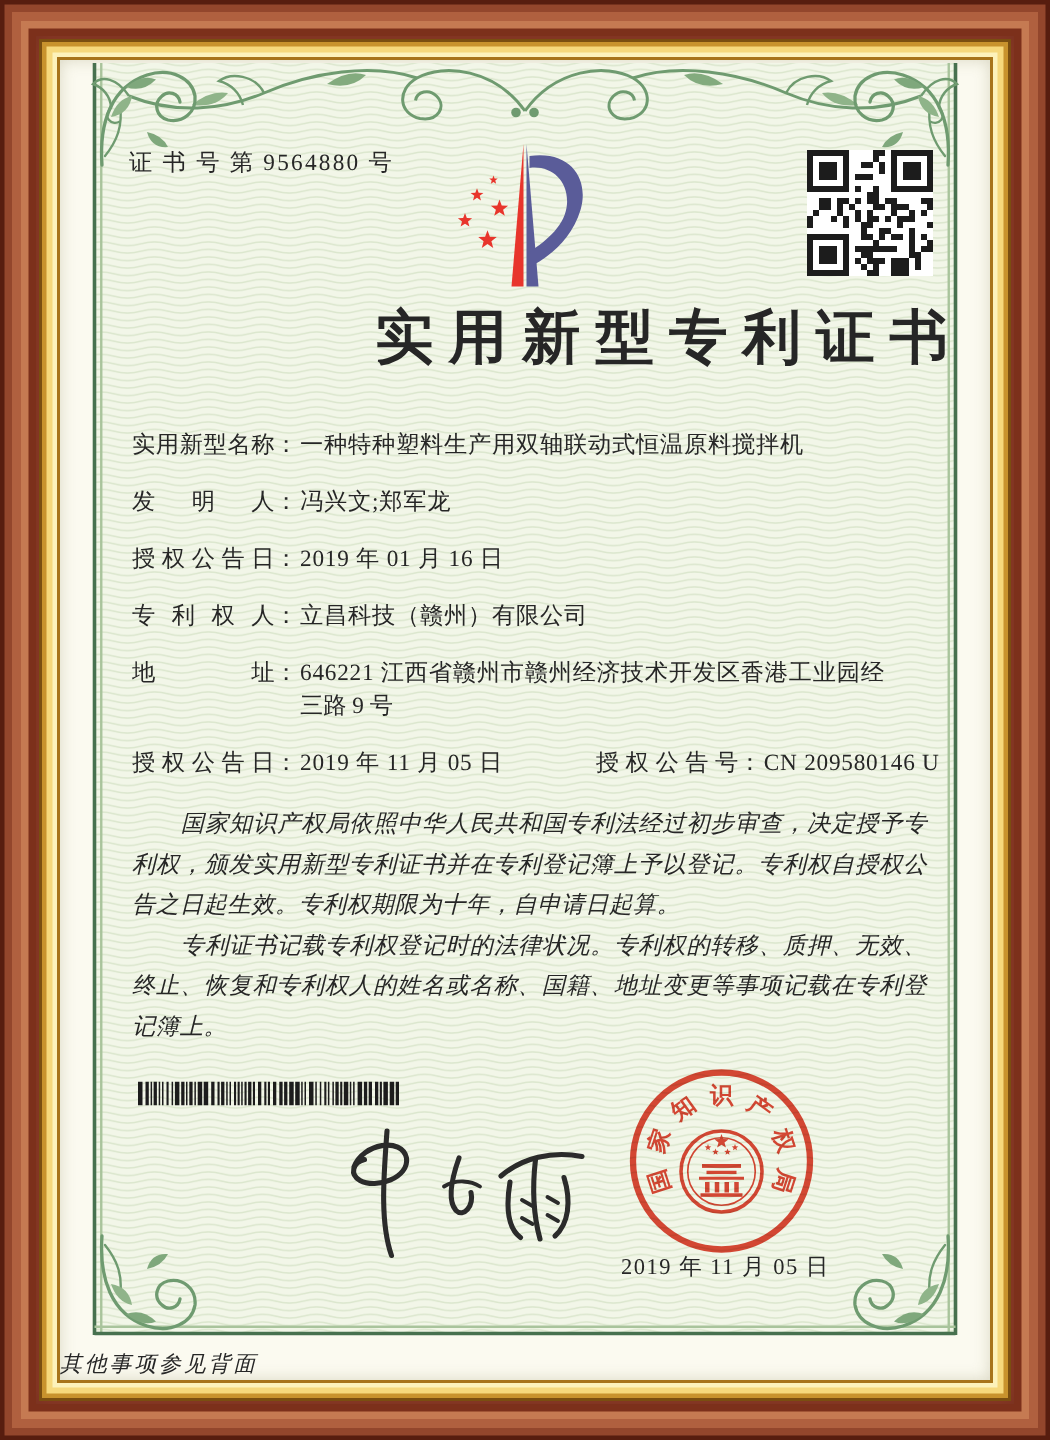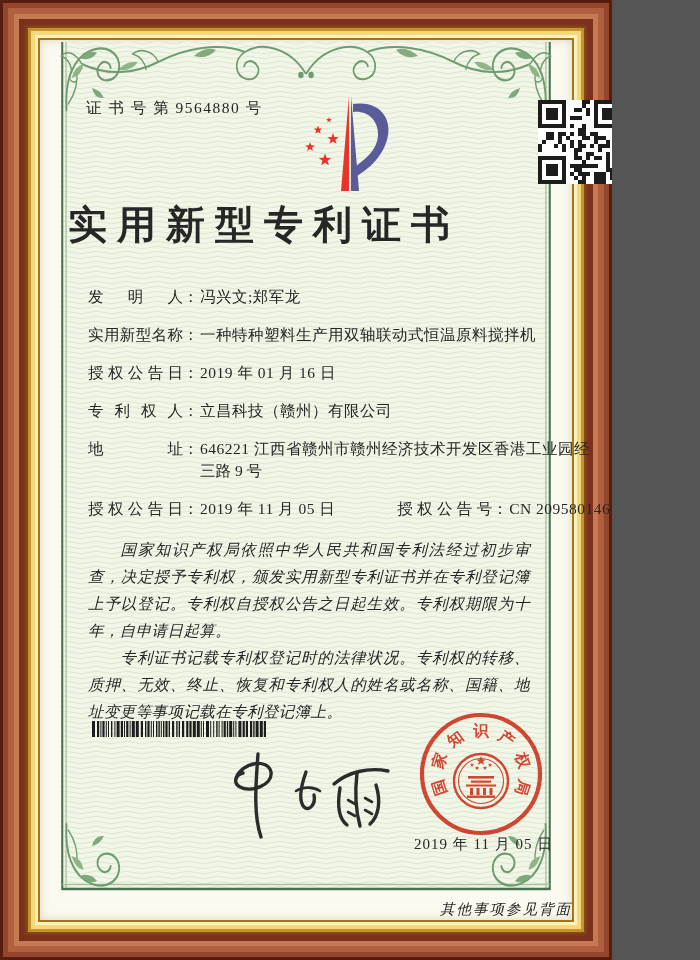--- a/index.html
+++ b/index.html
@@ -1,16 +1,16 @@
 <!DOCTYPE html>
 <html style="--seal-red: #dd3a28; --logo-red: #e8352c; --logo-blue: #5a5c99; --ornament-green: #6f9b70; --ornament-dark-green: #47714f; --frame-wood: #8a3a26; --frame-gold: #e9b54a; --paper: #fbfaf0; --ink: #262626;"><head>
 <meta charset="utf-8">
 <style>
   html,body{margin:0;padding:0;background:#555;}
-  #shot{position:relative;width:612px;height:960px;overflow:hidden;
+  #shot{position:relative;width:700px;height:960px;overflow:hidden;
         font-family:"Liberation Serif","DejaVu Serif",serif;color:#262626;}
   
   .wood{position:absolute;inset:0;background:var(--wood,#8a3a26);
     box-shadow:
       inset 0 0 0 3px #571d0f,
       inset 0 0 0 8px #93462c,
       inset 0 0 0 14px #b0603f,
       inset 0 0 0 19px #c57a52,
       inset 0 0 0 24px #7c301b,
       inset 0 0 26px 10px rgba(40,10,5,.55);}
@@ -22,41 +22,41 @@
       inset 0 0 0 12px #fdf2bb,
       inset 0 0 0 14px #a8741a;}
   .paper{position:absolute;inset:40px;background:#fbfaf0;
     box-shadow:inset 0 0 10px rgba(120,110,60,.25);}
   
   .cert{position:absolute;left:18px;right:18px;top:0;height:854px;}
   .decor{position:absolute;inset:0;width:100%;height:100%;}
   .certno{position:absolute;left:28px;top:58px;font-size:15.5px;letter-spacing:1.5px;}
   .logo{position:absolute;left:235px;top:54px;width:104px;height:102px;}
   .qr{position:absolute;left:480px;top:60px;width:84px;height:84px;}
-  .title{position:absolute;left:0;right:0;top:158px;text-align:left;
+  .title{position:absolute;left:0;right:0;top:158px;text-align:right;
          font-size:39px;font-weight:bold;letter-spacing:10px;text-indent:10px;}
   .content{position:absolute;left:30px;right:24px;top:246px;font-size:15.5px;}
   .frow{line-height:22px;margin-bottom:16px;white-space:nowrap;}
   .flabel{display:inline-block;width:95px;text-align:justify;text-align-last:justify;vertical-align:top;}
   .fcolon{display:inline-block;width:17px;}
   .fval{letter-spacing:.5px;}
   .addr2{line-height:22px;margin:-16px 0 16px 0;padding-left:112px;}
   .pair2{display:inline-block;margin-left:58px;}
   .paras{margin-top:8px;}
   .para{font-style:italic;text-align:justify;text-indent:2.1em;line-height:27px;
         font-size:15.5px;letter-spacing:.4px;margin:0;}
   .barcode{position:absolute;left:34px;top:681px;width:175px;height:16px;}
   .director{position:absolute;left:40px;top:726px;
             font-family:"Liberation Sans","DejaVu Sans",sans-serif;
             font-size:17px;line-height:30px;letter-spacing:3px;}
   .signature{position:absolute;left:148px;top:702px;width:210px;height:105px;}
   .seal{position:absolute;left:357px;top:668px;width:132px;height:132px;mix-blend-mode:multiply;}
   .sealdate{position:absolute;left:356px;top:795px;font-size:15px;letter-spacing:1px;}
   .pageinfo{position:absolute;left:0;right:0;top:826px;text-align:center;font-size:13.5px;letter-spacing:2px;}
-  .backnote{position:absolute;left:0;right:0;bottom:1px;text-align:right;
+  .backnote{position:absolute;left:0;right:0;bottom:1px;text-align:left;
             font-size:14.5px;font-style:italic;letter-spacing:2px;}
 </style>
 </head>
 <body>
 
 <div id="shot">
   <div class="wood"></div>
   <div class="gold"></div>
 
   <div class="paper">
@@ -234,24 +234,24 @@
           <rect x="16" y="2" width="3" height="3" fill="#1c1c1c"></rect>
           <rect x="0" y="14" width="7" height="7" fill="#1c1c1c"></rect>
           <rect x="1" y="15" width="5" height="5" fill="#fff"></rect>
           <rect x="2" y="16" width="3" height="3" fill="#1c1c1c"></rect>
         </svg>
 
       <div class="title">实用新型专利证书</div>
 
       <div class="content">
         <div class="frow">
+          <span class="flabel">实用新型名称</span><span class="fcolon">：</span><span class="fval">一种特种塑料生产用双轴联动式恒温原料搅拌机</span>
+        </div>
+        <div class="frow">
           <span class="flabel">发明人</span><span class="fcolon">：</span><span class="fval">冯兴文;郑军龙</span>
-        </div>
-        <div class="frow">
-          <span class="flabel">实用新型名称</span><span class="fcolon">：</span><span class="fval">一种特种塑料生产用双轴联动式恒温原料搅拌机</span>
         </div>
         <div class="frow">
           <span class="flabel">授权公告日</span><span class="fcolon">：</span><span class="fval">2019 年 01 月 16 日</span>
         </div>
         <div class="frow">
           <span class="flabel">专利权人</span><span class="fcolon">：</span><span class="fval">立昌科技（赣州）有限公司</span>
         </div>
         <div class="frow">
           <span class="flabel">地址</span><span class="fcolon">：</span><span class="fval">646221 江西省赣州市赣州经济技术开发区香港工业园经</span>
         </div>

